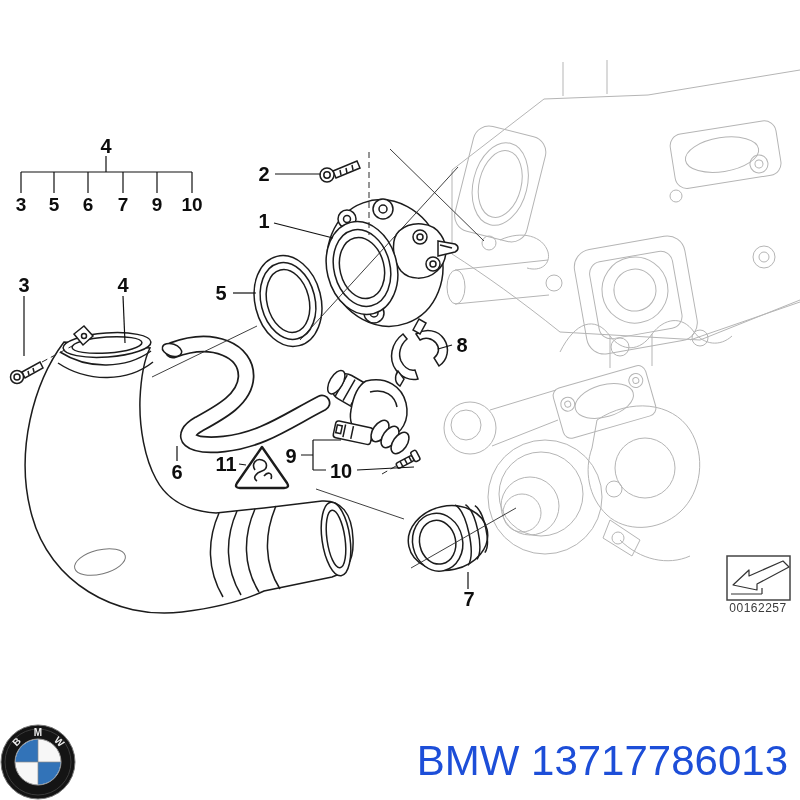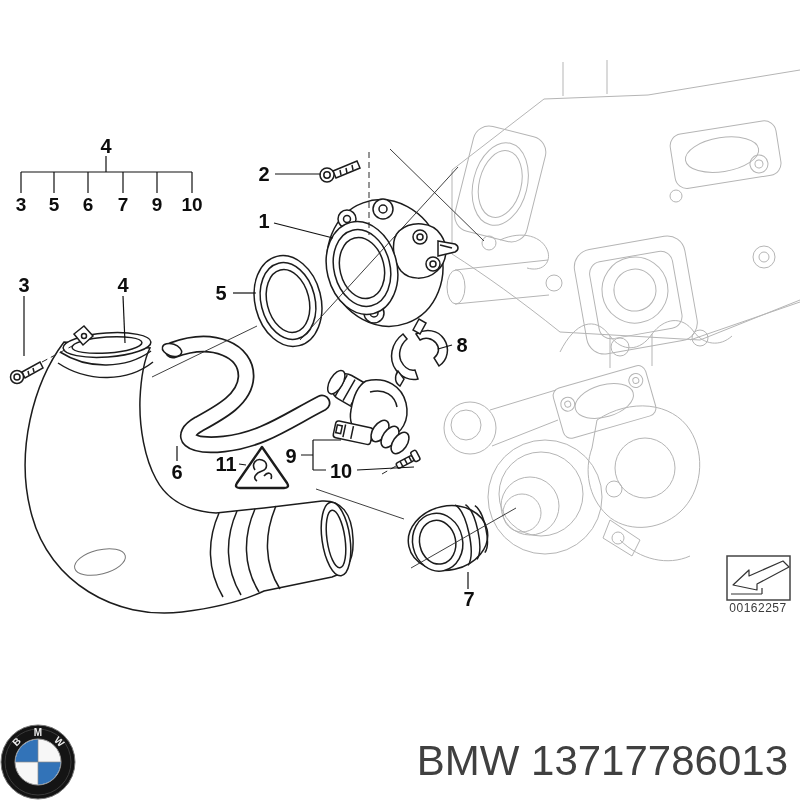--- a/index.html
+++ b/index.html
@@ -11,21 +11,21 @@
   .bg{stroke:#b5b5b5;fill:none;stroke-width:1;}
   .part{stroke:#1c1c1c;fill:#ffffff;stroke-width:1.5;}
   .partline{stroke:#1c1c1c;fill:none;stroke-width:1.5;}
   .thin{stroke:#2a2a2a;fill:none;stroke-width:0.9;}
   .dash{stroke:#2a2a2a;fill:none;stroke-width:1;stroke-dasharray:6 4;}
   .leader{stroke:#111;fill:none;stroke-width:1.2;}
   .callout{font:bold 20px "Liberation Sans",sans-serif;fill:#0d0d0d;}
   .treelbl{font:bold 19px "Liberation Sans",sans-serif;fill:#0d0d0d;}
   .imgnum{font:12px "Liberation Sans",sans-serif;fill:#3a3a3a;letter-spacing:.5px;}
   #footer-text{position:absolute;top:740px;right:12px;width:600px;text-align:right;
-      font-size:42px;color:#404040;letter-spacing:0px;line-height:1.0;}
+      font-size:42px;color:#1d4ed8;letter-spacing:0px;line-height:1.0;}
   #logo{position:absolute;left:0px;top:724px;}
   .roundel-letter{font:bold 10px "Liberation Sans",sans-serif;fill:#ededed;}
 </style>
 </head>
 <body>
 
 <div class="stage">
 
 <svg id="diagram" width="800" height="800" viewBox="0 0 800 800">
 

